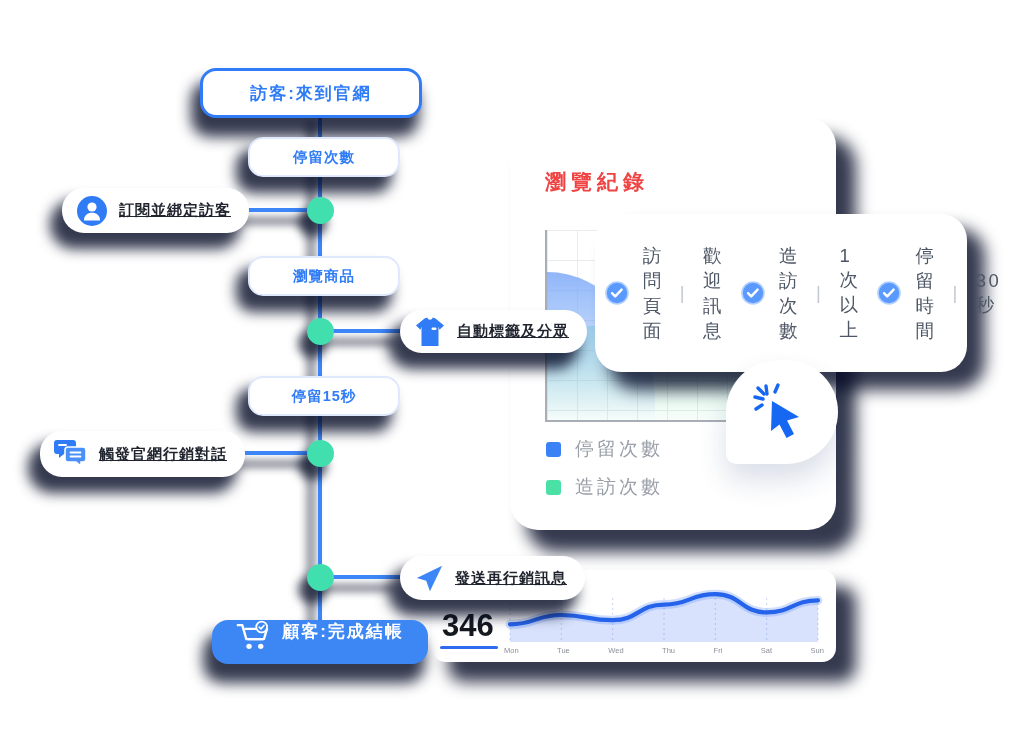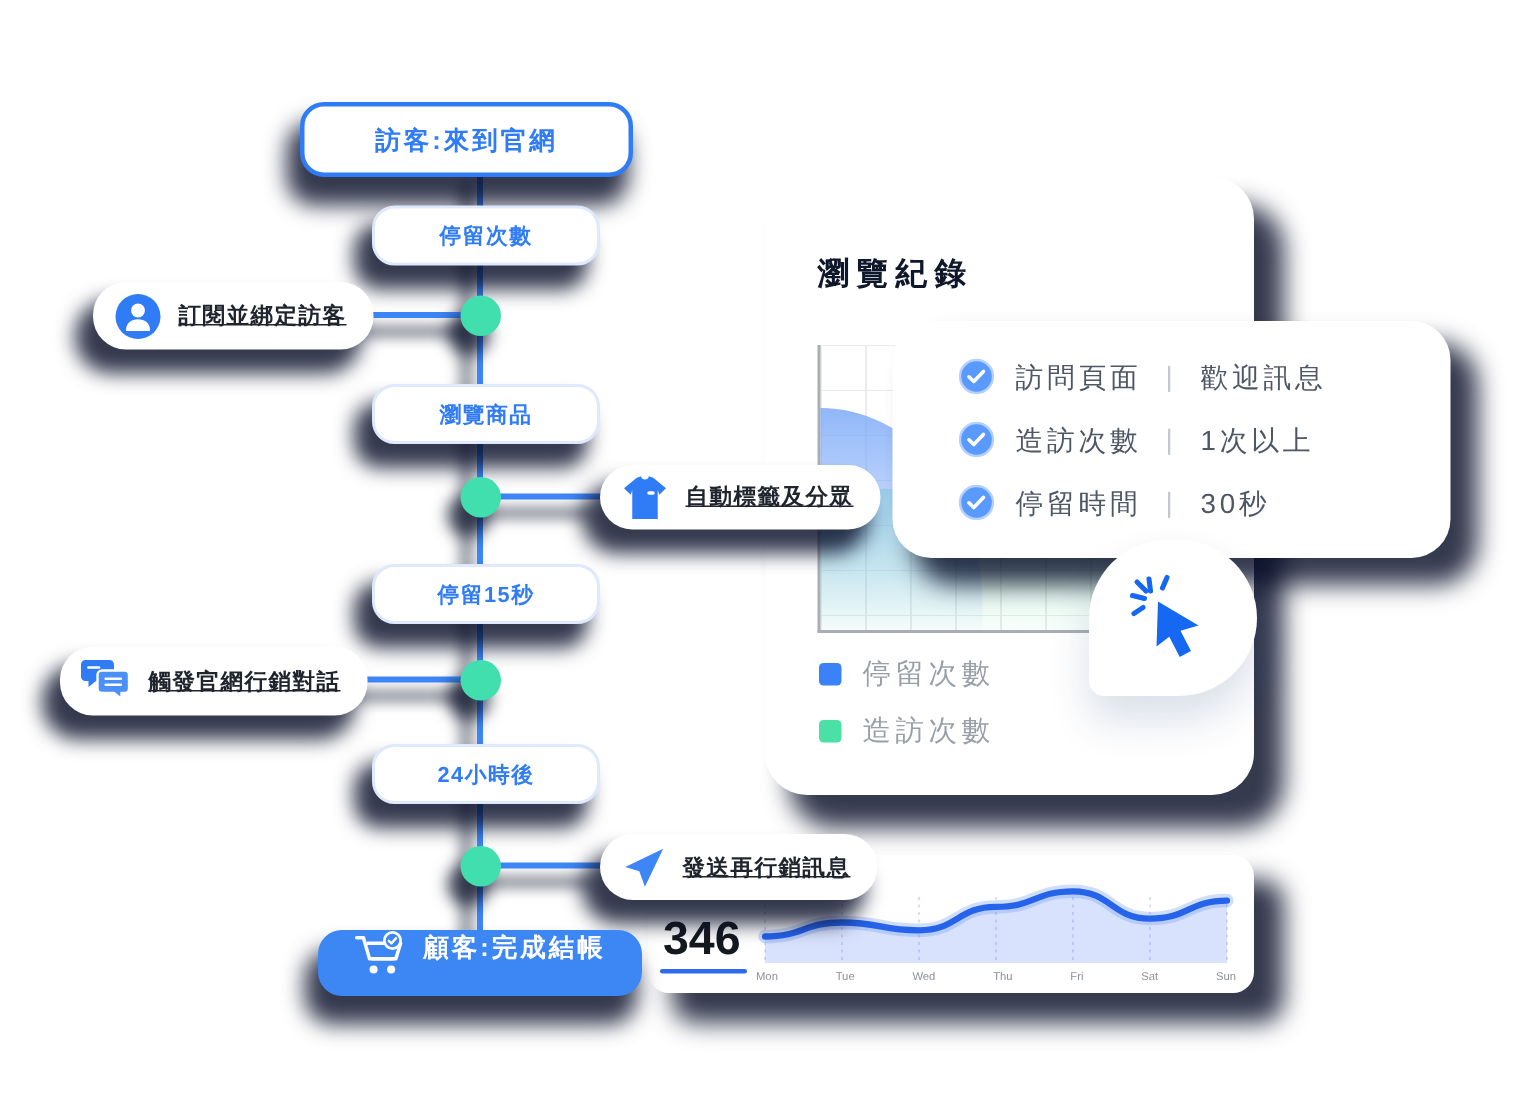--- a/index.html
+++ b/index.html
@@ -29,41 +29,41 @@
             box-shadow:-6px 16px 14px 3px rgba(9,15,40,.82);}
   .step{width:148px;height:36px;left:248px;border:2px solid #dfe9fd;border-radius:15px;
         display:flex;align-items:center;justify-content:center;
         font-size:14.5px;font-weight:bold;color:#2f7cf6;letter-spacing:1px;}
   .action{height:45px;border-radius:22px;display:flex;align-items:center;gap:11px;padding:0 18px 0 14px;
           font-size:15px;font-weight:bold;color:#1f242e;letter-spacing:1px;white-space:nowrap;text-decoration:underline;}
   .action .ic{flex:0 0 auto;display:flex;align-items:center;justify-content:center;}
 
   
   .big-card{left:510px;top:118px;width:326px;height:412px;border-radius:28px;z-index:2;}
-  .big-title{position:absolute;left:35px;top:50px;font-size:21px;font-weight:bold;color:#0f172a;letter-spacing:5px;}
+  .big-title{position:absolute;left:35px;top:50px;font-size:21px;font-weight:bold;color:#ef4444;letter-spacing:5px;}
   .plot{position:absolute;left:35px;top:112px;width:268px;height:190px;
         border-left:2px solid #a9adb5;border-bottom:2px solid #a9adb5;
         background-image:
           repeating-linear-gradient(to right,#e9ecea 0 1px,transparent 1px 30px),
           repeating-linear-gradient(to bottom,#e9ecea 0 1px,transparent 1px 30px);}
   .hump{position:absolute;left:0;top:42px;width:108px;height:150px;
         background:linear-gradient(180deg,rgba(125,170,248,.85) 0%,rgba(125,170,248,.28) 68%,rgba(125,170,248,0) 100%);
         border-top-right-radius:108px 130px;}
   .gband{position:absolute;left:0;bottom:0;width:100%;height:94px;
          background:linear-gradient(180deg,rgba(100,225,165,.4) 0%,rgba(100,225,165,.05) 100%);}
   .legend{position:absolute;left:36px;display:flex;align-items:center;gap:14px;
           font-size:19px;color:#999fa8;letter-spacing:3px;}
   .legend .sw{width:15px;height:15px;border-radius:3px;}
   .sw-blue{background:#3b82f6;}
   .sw-green{background:#4be0a6;}
 
   
   .cond-card{left:595px;top:214px;width:372px;height:158px;border-radius:26px;z-index:3;
              box-shadow:16px 16px 16px 2px rgba(9,15,40,.82);
-             display:flex;flex-direction:column;justify-content:center;gap:17px;padding-left:44px;box-sizing:border-box;}
+             display:flex;flex-direction:row;justify-content:center;gap:17px;padding-left:44px;box-sizing:border-box;}
   .cond-row{display:flex;align-items:center;gap:14px;font-size:18.5px;color:#4e5766;letter-spacing:2.5px;}
   .cond-sep{color:#c3c8cf;font-weight:normal;padding:0 2px;}
   .chk{width:24px;height:24px;flex:0 0 auto;}
 
   
   .cursor-bubble{left:726px;top:360px;width:112px;height:104px;border-radius:52px 52px 52px 10px;z-index:4;
                  box-shadow:0 16px 28px rgba(25,55,110,.16);display:flex;align-items:center;justify-content:center;}
 
   
   .stat-card{left:432px;top:570px;width:404px;height:92px;border-radius:14px;z-index:2;
@@ -176,21 +176,20 @@
     <div class="hline" style="left:240px;top:208px;width:80px;"></div>
     <div class="hline" style="left:322px;top:329px;width:80px;"></div>
     <div class="hline" style="left:242px;top:451px;width:78px;"></div>
     <div class="hline" style="left:322px;top:575px;width:80px;"></div>
 
     <div class="card node-top">訪客:來到官網</div>
 
     <div class="card step shL" style="top:137px;">停留次數</div>
     <div class="card step shL" style="top:256px;">瀏覽商品</div>
     <div class="card step shL" style="top:376px;">停留15秒</div>
-    <div class="card step shL" style="top:496px;">24小時後</div>
 
     <div class="dot" style="left:307px;top:197px;"></div>
     <div class="dot" style="left:307px;top:318px;"></div>
     <div class="dot" style="left:307px;top:440px;"></div>
     <div class="dot" style="left:307px;top:564px;"></div>
 
     <div class="card action shL" style="left:62px;top:188px;">
       <span class="ic">
         <svg width="32" height="32" viewBox="0 0 32 32">
           <circle cx="16" cy="16" r="15" fill="#2f7cf6"></circle>

